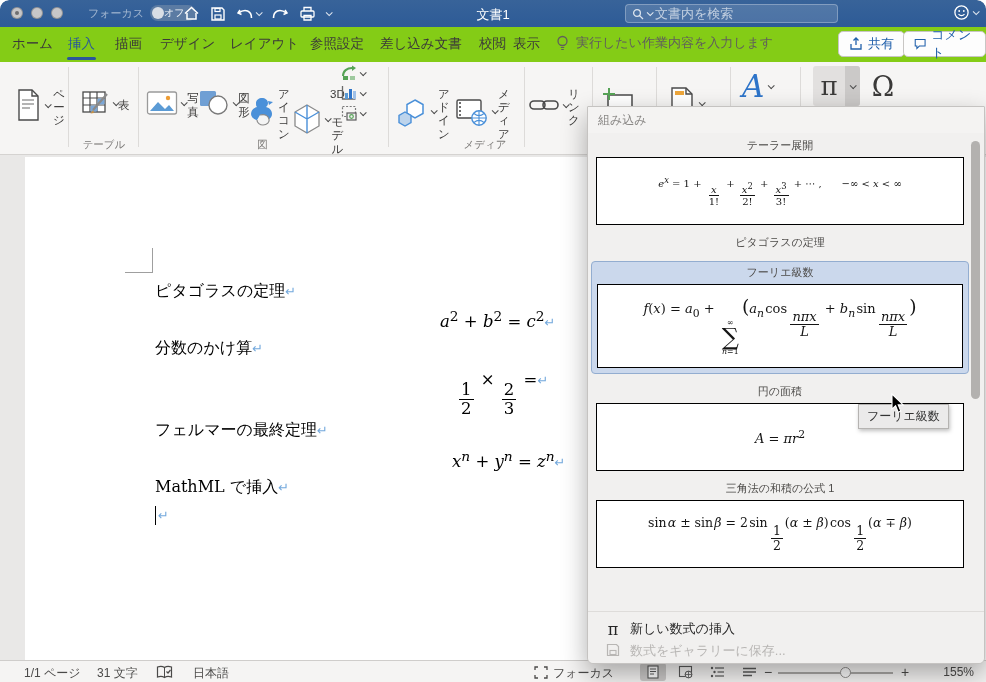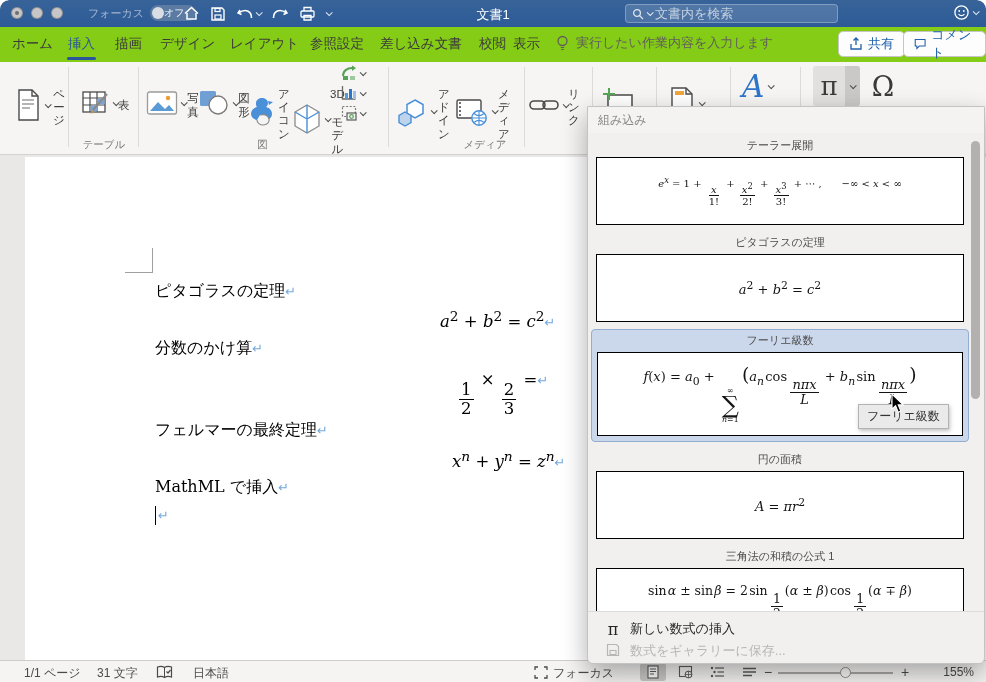--- a/index.html
+++ b/index.html
@@ -431,23 +431,20 @@
                 <span class="nu"><i>x</i><sup>2</sup></span>
                 <span class="de">2!</span>
               </span> + <span class="frac">
                 <span class="nu"><i>x</i><sup>3</sup></span>
                 <span class="de">3!</span>
               </span> + ⋯ ,  −∞ &lt; <i>x</i> &lt; ∞</span>
           </div>
       </div>
       <div class="gitem">
         <div class="glabel">ピタゴラスの定理</div>
-        <div class="gbox">
-            <span class="eq"><i>a</i><sup>2</sup> + <i>b</i><sup>2</sup> = <i>c</i><sup>2</sup></span>
-          </div>
       </div>
       <div class="gitem sel">
         <div class="glabel">フーリエ級数</div>
         <div class="gbox" style="height:84px">
             <span class="eq"><i>f</i>(<i>x</i>) = <i>a</i><sub>0</sub> + <span class="sum">
                 <span class="sl">∞</span>
                 <span class="sg">∑</span>
                 <span class="sl"><i>n</i>=1</span>
               </span><span class="bp">(</span><i>a</i><sub><i>n</i></sub> cos <span class="frac">
                 <span class="nu"><i>nπx</i></span>

